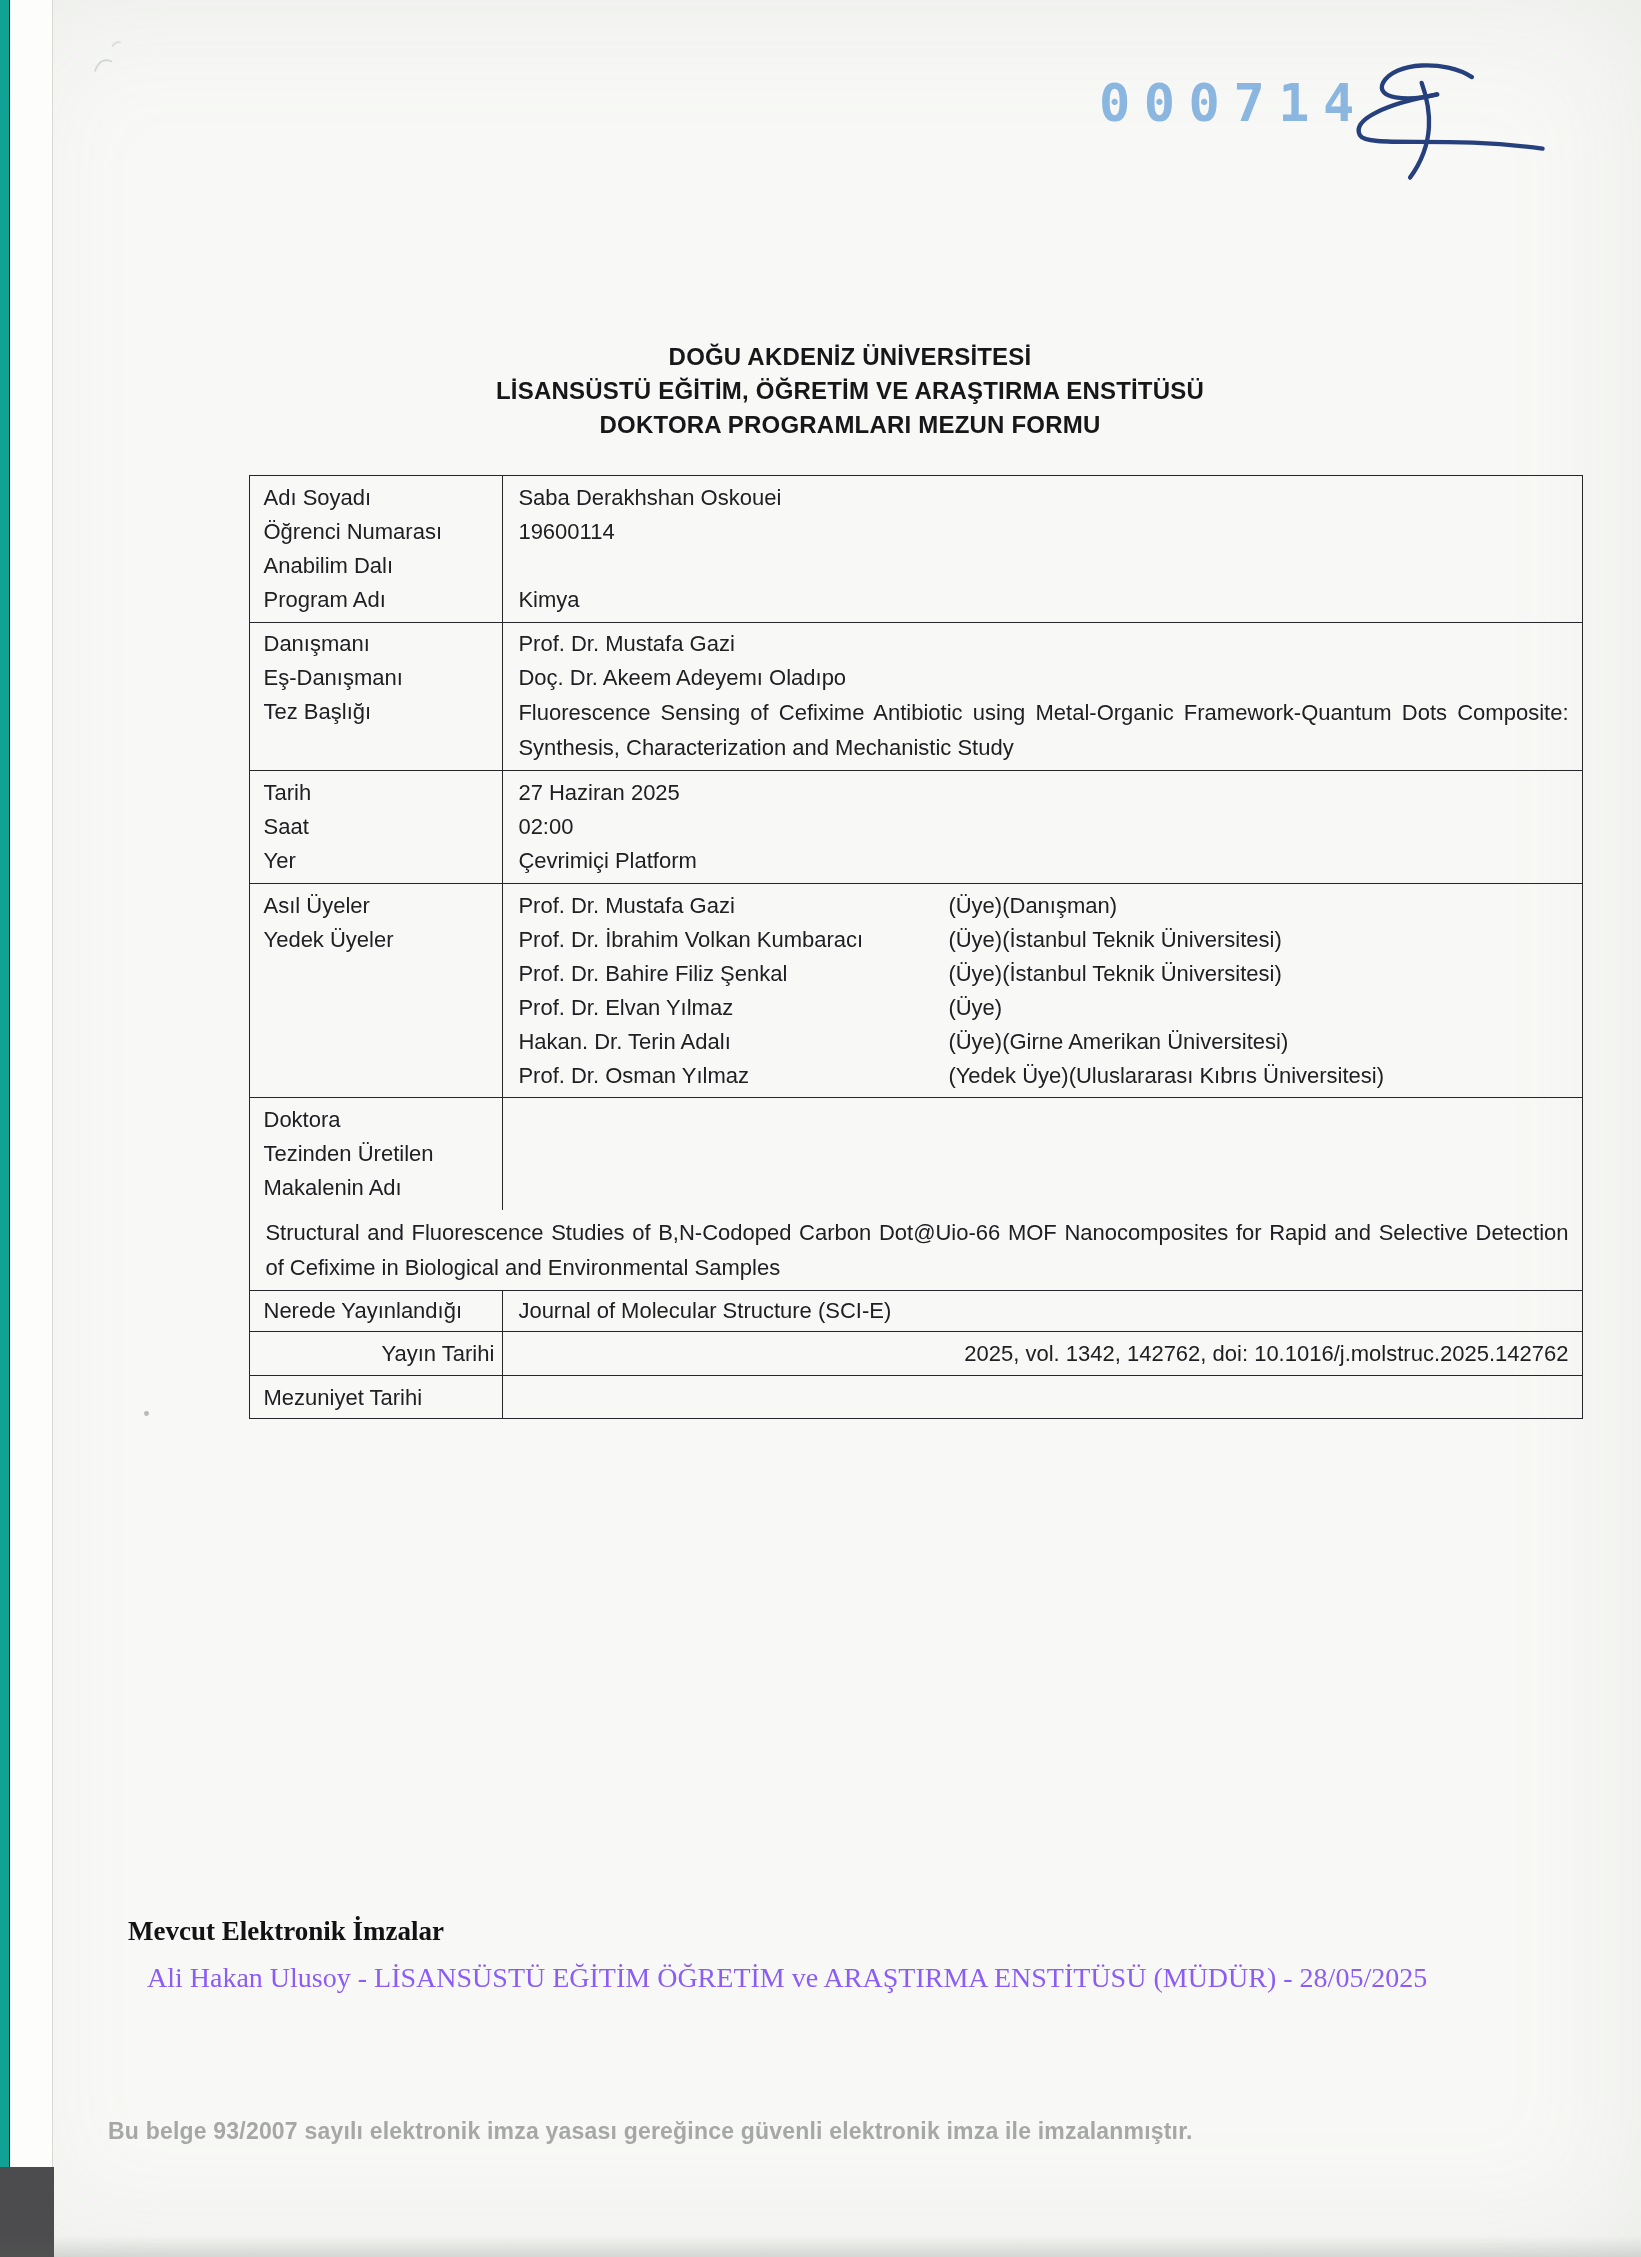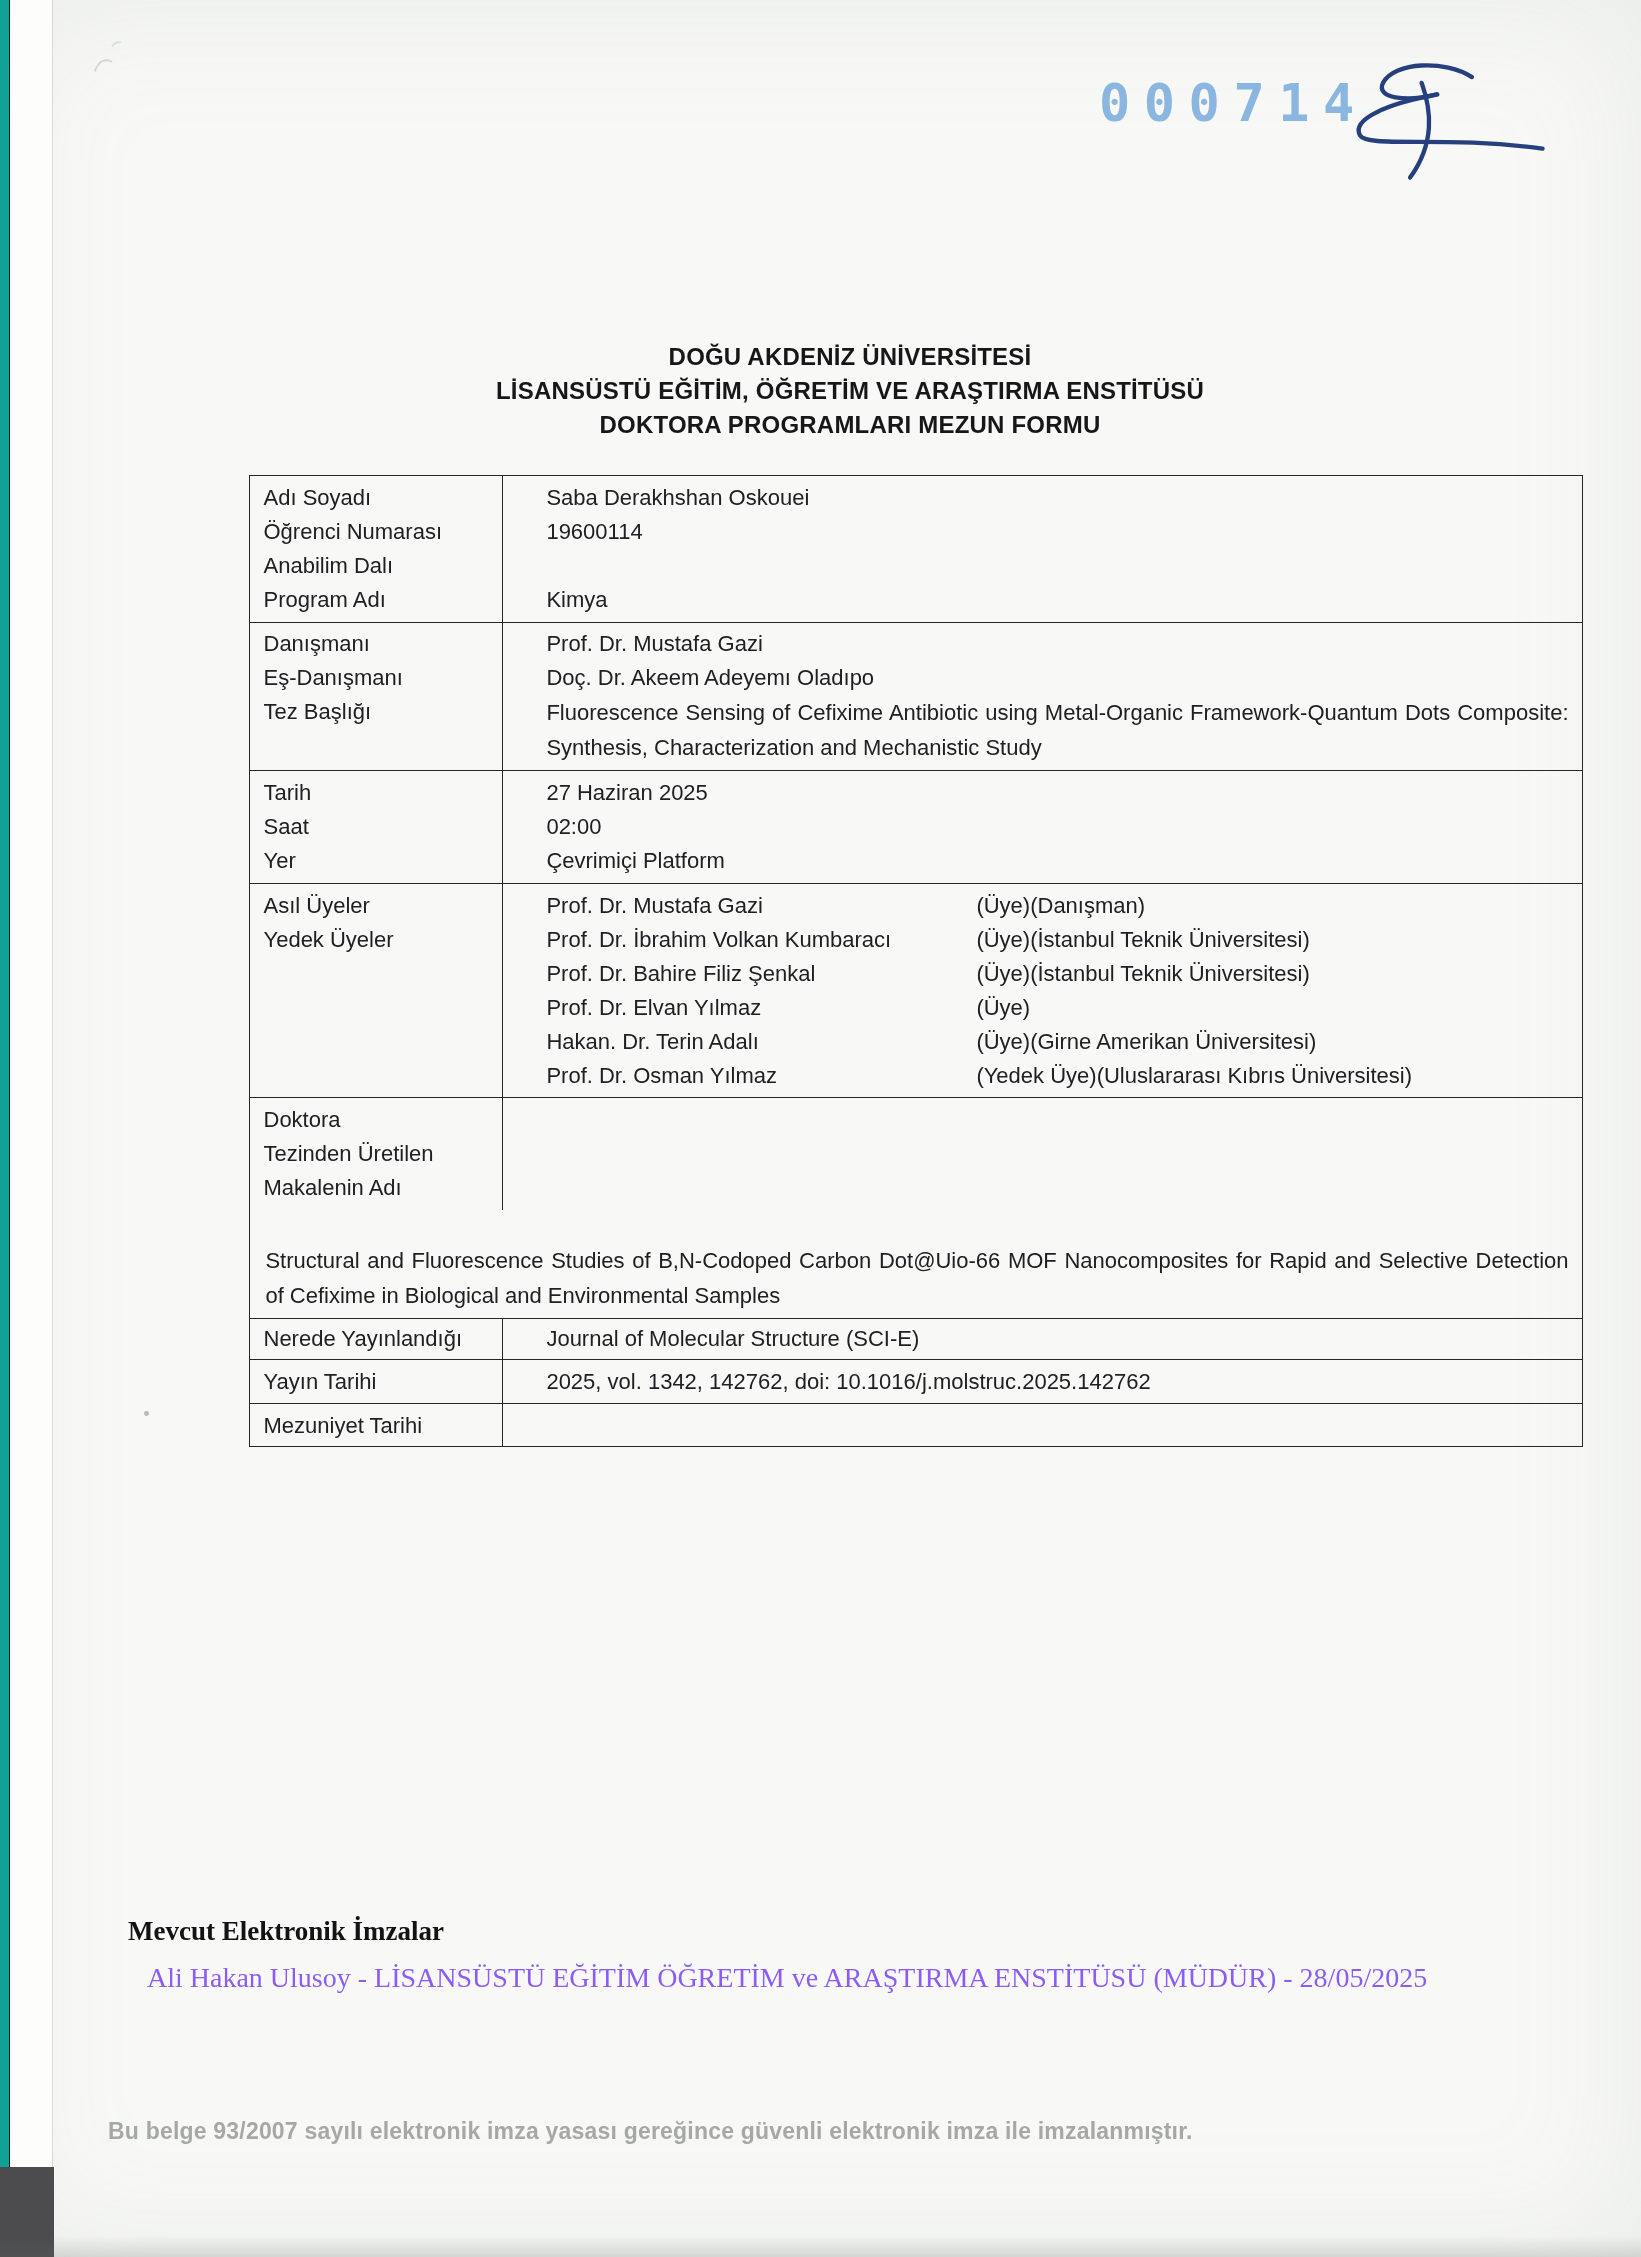--- a/index.html
+++ b/index.html
@@ -35,36 +35,36 @@
     text-align:center;font-weight:700;font-size:24px;line-height:34px;
     color:#17171a;letter-spacing:0.2px;
   }
 
   
   .form-table{
     position:absolute;left:249px;top:475px;width:1334px;
     border:1.9px solid #26262a;box-sizing:border-box;
     font-size:22px;color:#202024;
   }
-  .trow{display:flex;border-top:1.9px solid #26262a;gap:28px;}
+  .trow{display:flex;border-top:1.9px solid #26262a;}
   .trow:first-child{border-top:none;}
   .lbl{width:253px;min-width:253px;border-right:1.9px solid #26262a;padding:4.8px 7.7px 4.8px 13.5px;box-sizing:border-box;}
   .val{flex:1;padding:4.8px 13.5px 4.8px 15.4px;box-sizing:border-box;}
   .ln{height:34px;line-height:34px;white-space:nowrap;overflow:visible;}
   .just{text-align:justify;line-height:35px;}
   .member{display:flex;height:34px;line-height:34px;}
   .member .nm{width:430px;min-width:430px;}
   .r1{min-height:134px;}
   .r2{min-height:138px;}
   .r3{min-height:100px;}
   .r4{min-height:201px;}
   .r5{min-height:112px;flex-direction:column;}
   .r6{min-height:35px;}
   .r6 .ln,.r6 .lbl,.r6 .val{line-height:31px;height:auto;}
-  .r7{min-height:37px;}
+  .r7{min-height:37px;text-align:right;}
   .r7 .ln{line-height:33px;height:auto;}
   .r8{min-height:42px;}
   .r8 .ln{line-height:33px;height:auto;}
 
   
   .esign-heading{
     position:absolute;left:128px;top:1916px;
     font-family:"Liberation Serif",serif;font-weight:700;font-size:27px;color:#131316;
   }
   .esign-line{

